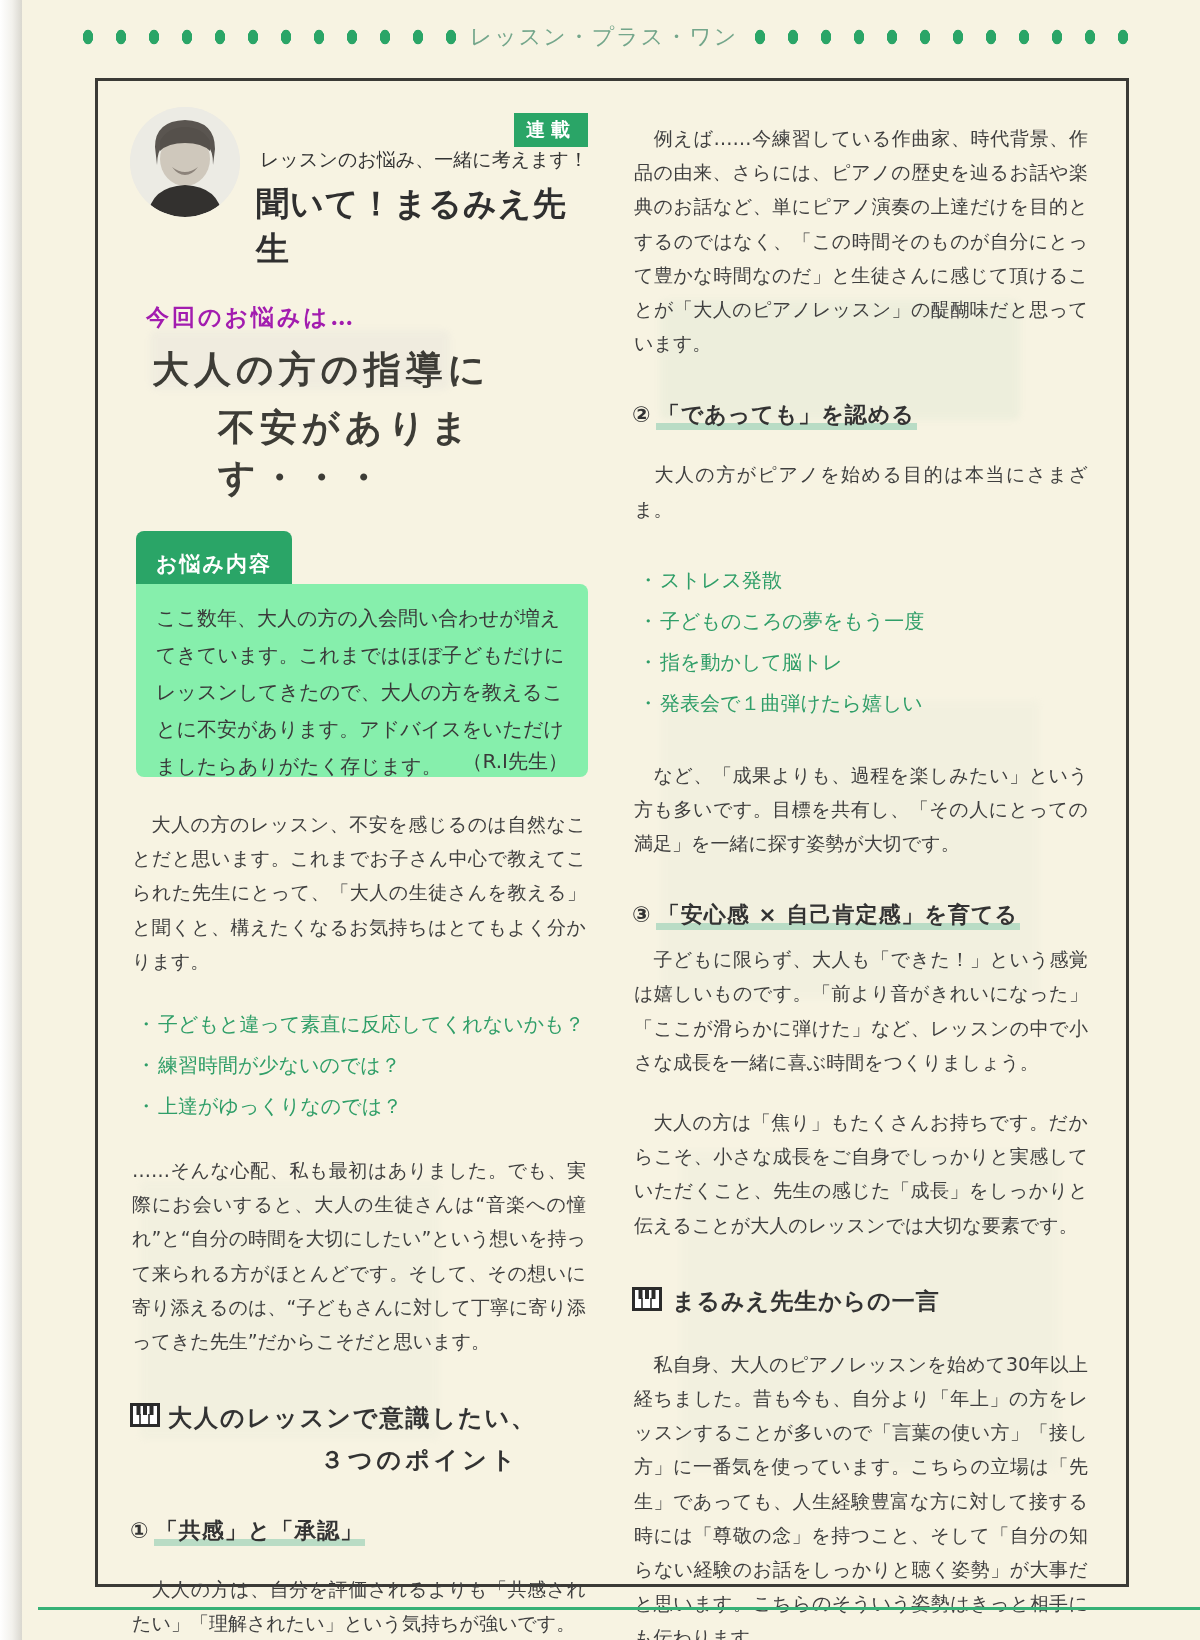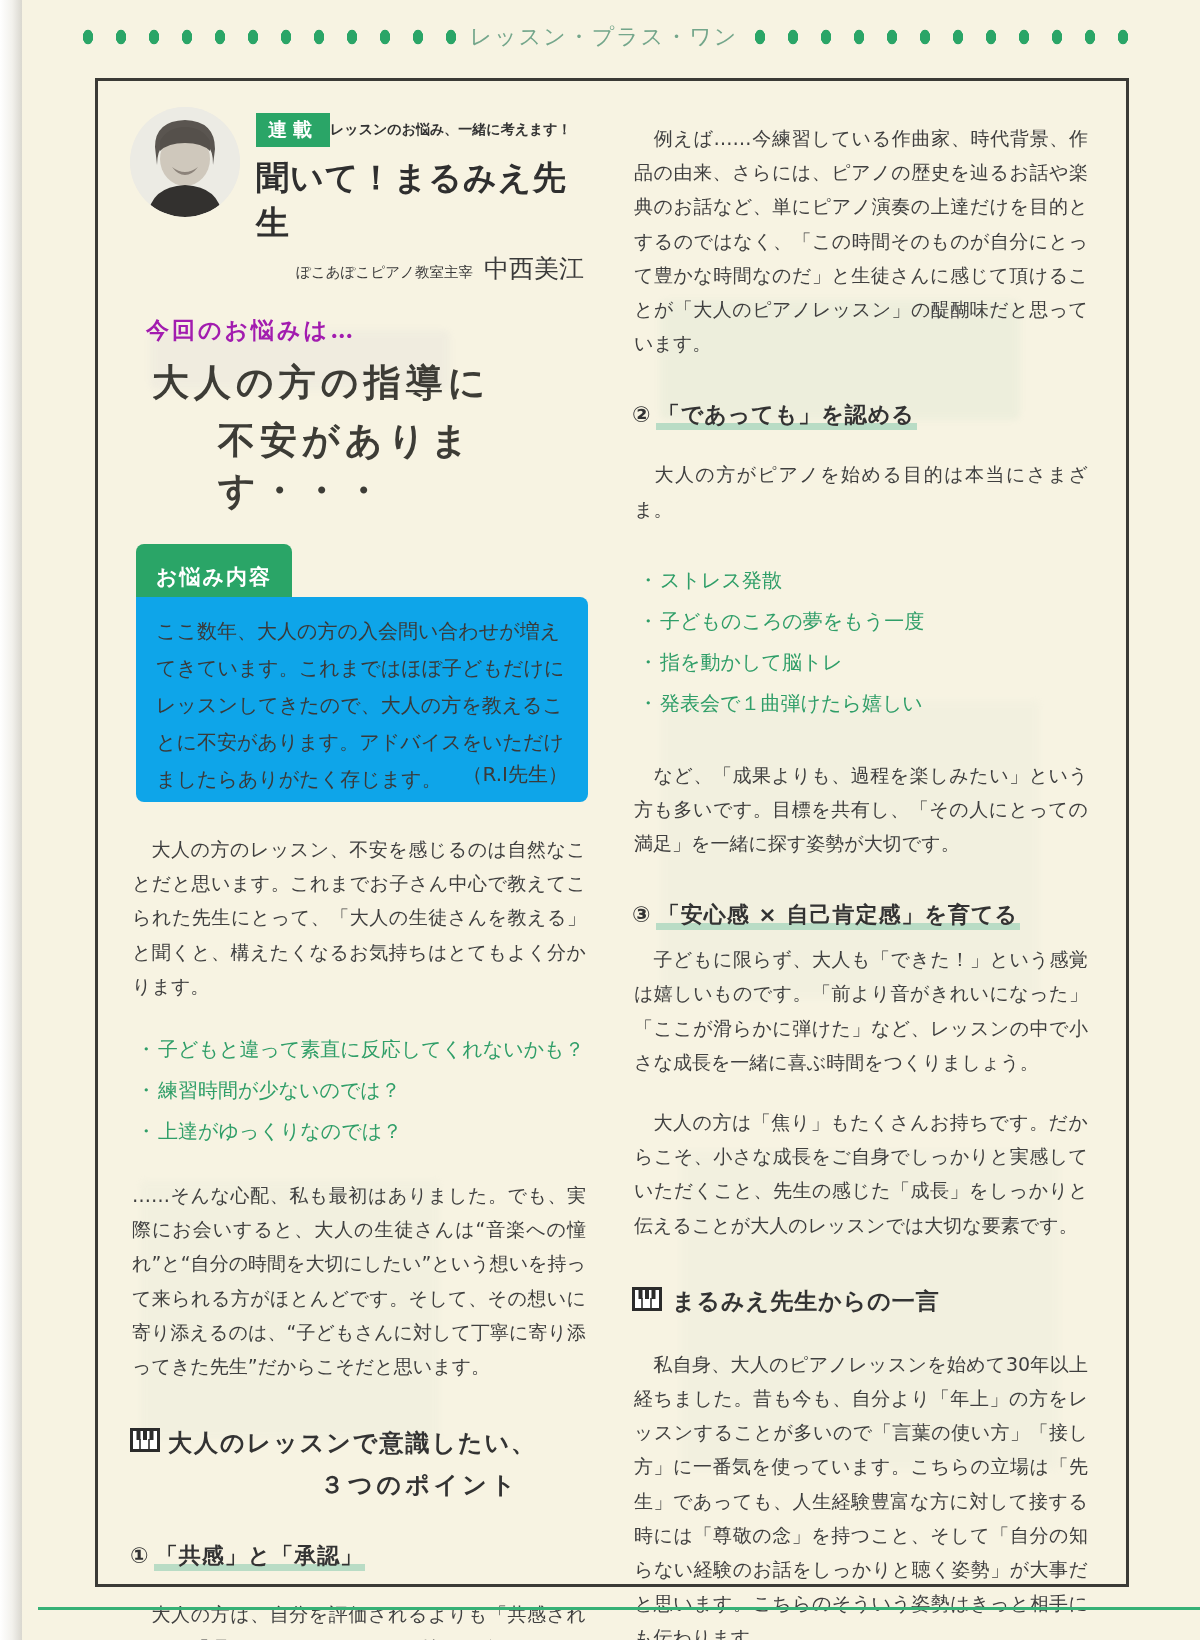--- a/index.html
+++ b/index.html
@@ -35,41 +35,41 @@
     border:3px solid #3b3a36;box-sizing:border-box;
     padding:26px 36px 0 32px;}
   .columns{display:flex;gap:44px;}
   .col{width:460px;}
 
   
   .masthead{display:flex;align-items:flex-start;}
   .portrait{width:110px;height:110px;border-radius:50%;overflow:hidden;flex:0 0 auto;
     background:#eceae3;}
   .mast-right{margin-left:16px;flex:1;}
-  .badge-row{display:flex;align-items:center;margin-top:6px;}
+  .badge-row{display:flex;align-items:flex-end;margin-top:6px;flex-direction:column;}
   .series-badge{background:#2aa567;color:#fff;font-weight:bold;font-size:19px;
     letter-spacing:6px;padding:4px 12px;}
-  .tagline{font-weight:bold;font-size:14px;color:#333;}
+  .tagline{font-weight:normal;font-size:19px;color:#333;}
   .mast-title{font-size:33px;font-weight:bold;color:#2f2f2f;letter-spacing:1px;margin-top:9px;}
   .author-line{text-align:right;margin-top:6px;padding-right:4px;color:#3a3a3a;}
   .author-role{font-size:14.5px;}
   .author-name{font-size:25px;margin-left:6px;}
 
   
   .worry-intro{margin-top:30px;margin-left:16px;font-family:"DejaVu Serif","Liberation Serif",serif;
     font-weight:bold;font-size:23px;color:#a21caf;letter-spacing:3px;}
   .worry-title{font-family:"DejaVu Serif","Liberation Serif",serif;font-weight:bold;color:#3d3c36;}
   .worry-line1{font-size:37px;letter-spacing:5px;margin-top:12px;margin-left:22px;}
   .worry-line2{font-size:37px;letter-spacing:5px;margin-top:8px;margin-left:88px;}
 
   
   .worry-box-wrap{margin-top:28px;margin-left:6px;}
   .worry-tab{display:inline-block;background:#2aa567;color:#fff;font-weight:bold;
     font-size:21px;letter-spacing:2px;padding:19px 20px 6px;border-radius:8px 8px 0 0;}
-  .worry-box{background:#0ea5e9;border-radius:0 8px 8px 8px;padding:16px 20px 14px;}
+  .worry-box{background:#86efac;border-radius:0 8px 8px 8px;padding:16px 20px 2px;}
   .worry-box p{margin:0;font-size:20px;line-height:1.85;color:#3a3a3a;}
   .worry-sig{text-align:right;font-size:20px;margin-top:-37px;color:#3a3a3a;}
 
   
   .para{font-size:19px;line-height:1.8;text-align:justify;margin:26px 2px 0;color:#3f3f3f;}
   .para.first{margin-top:30px;}
 
   ul.green-list{list-style:none;margin:26px 0 0;padding:0 0 0 6px;}
   ul.green-list li{color:#2f9e68;font-size:20px;line-height:2.05;font-weight:500;}
   ul.green-list li::before{content:"・";margin-right:2px;}
@@ -130,24 +130,20 @@
               <path d="M18 110 Q20 80 55 78 Q90 80 92 110 Z" fill="#33312f"></path>
             </g>
           </svg>
         </div>
         <div class="mast-right">
           <div class="badge-row">
             <span class="series-badge">連載</span>
             <span class="tagline">レッスンのお悩み、一緒に考えます！</span>
           </div>
           <div class="mast-title">聞いて！まるみえ先生</div>
-          <div class="author-line">
-            <span class="author-role">ぽこあぽこピアノ教室主宰</span>
-            <span class="author-name">中西美江</span>
-          </div>
         </div>
       </div>
 
       <div class="worry-intro">今回のお悩みは…</div>
       <div class="worry-title">
         <div class="worry-line1">大人の方の指導に</div>
         <div class="worry-line2">不安があります・・・</div>
       </div>
 
       <div class="worry-box-wrap">

